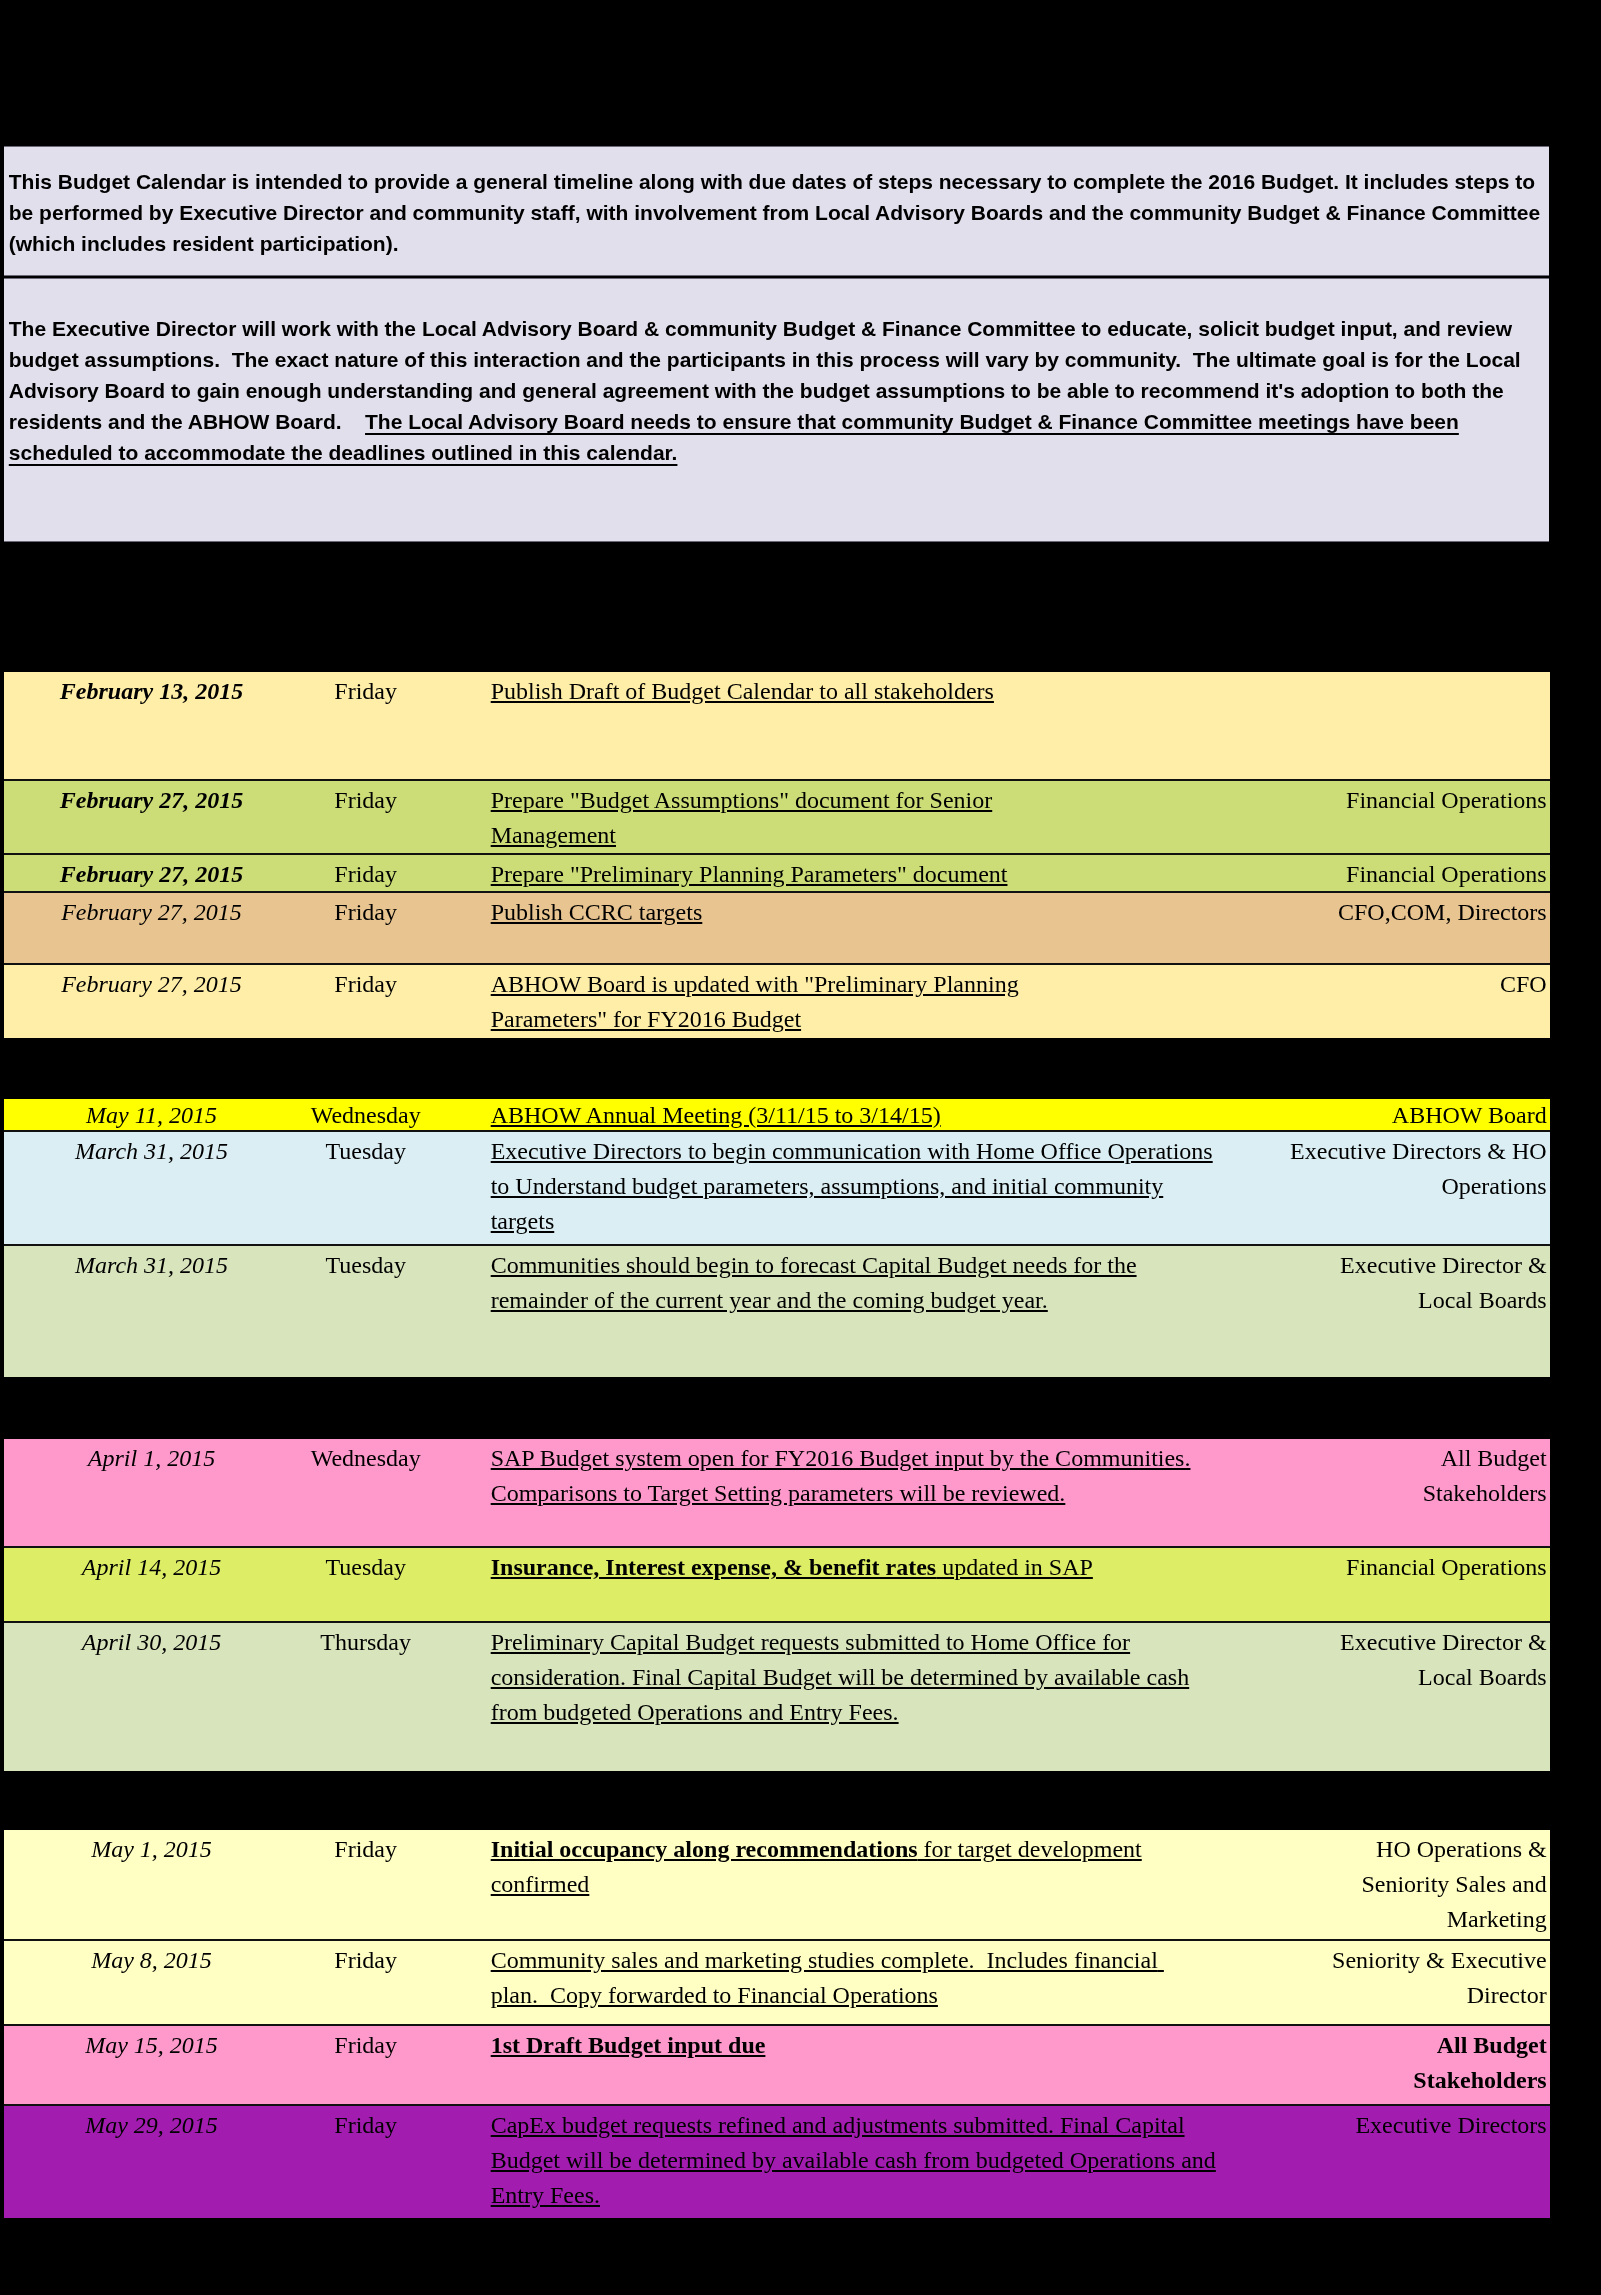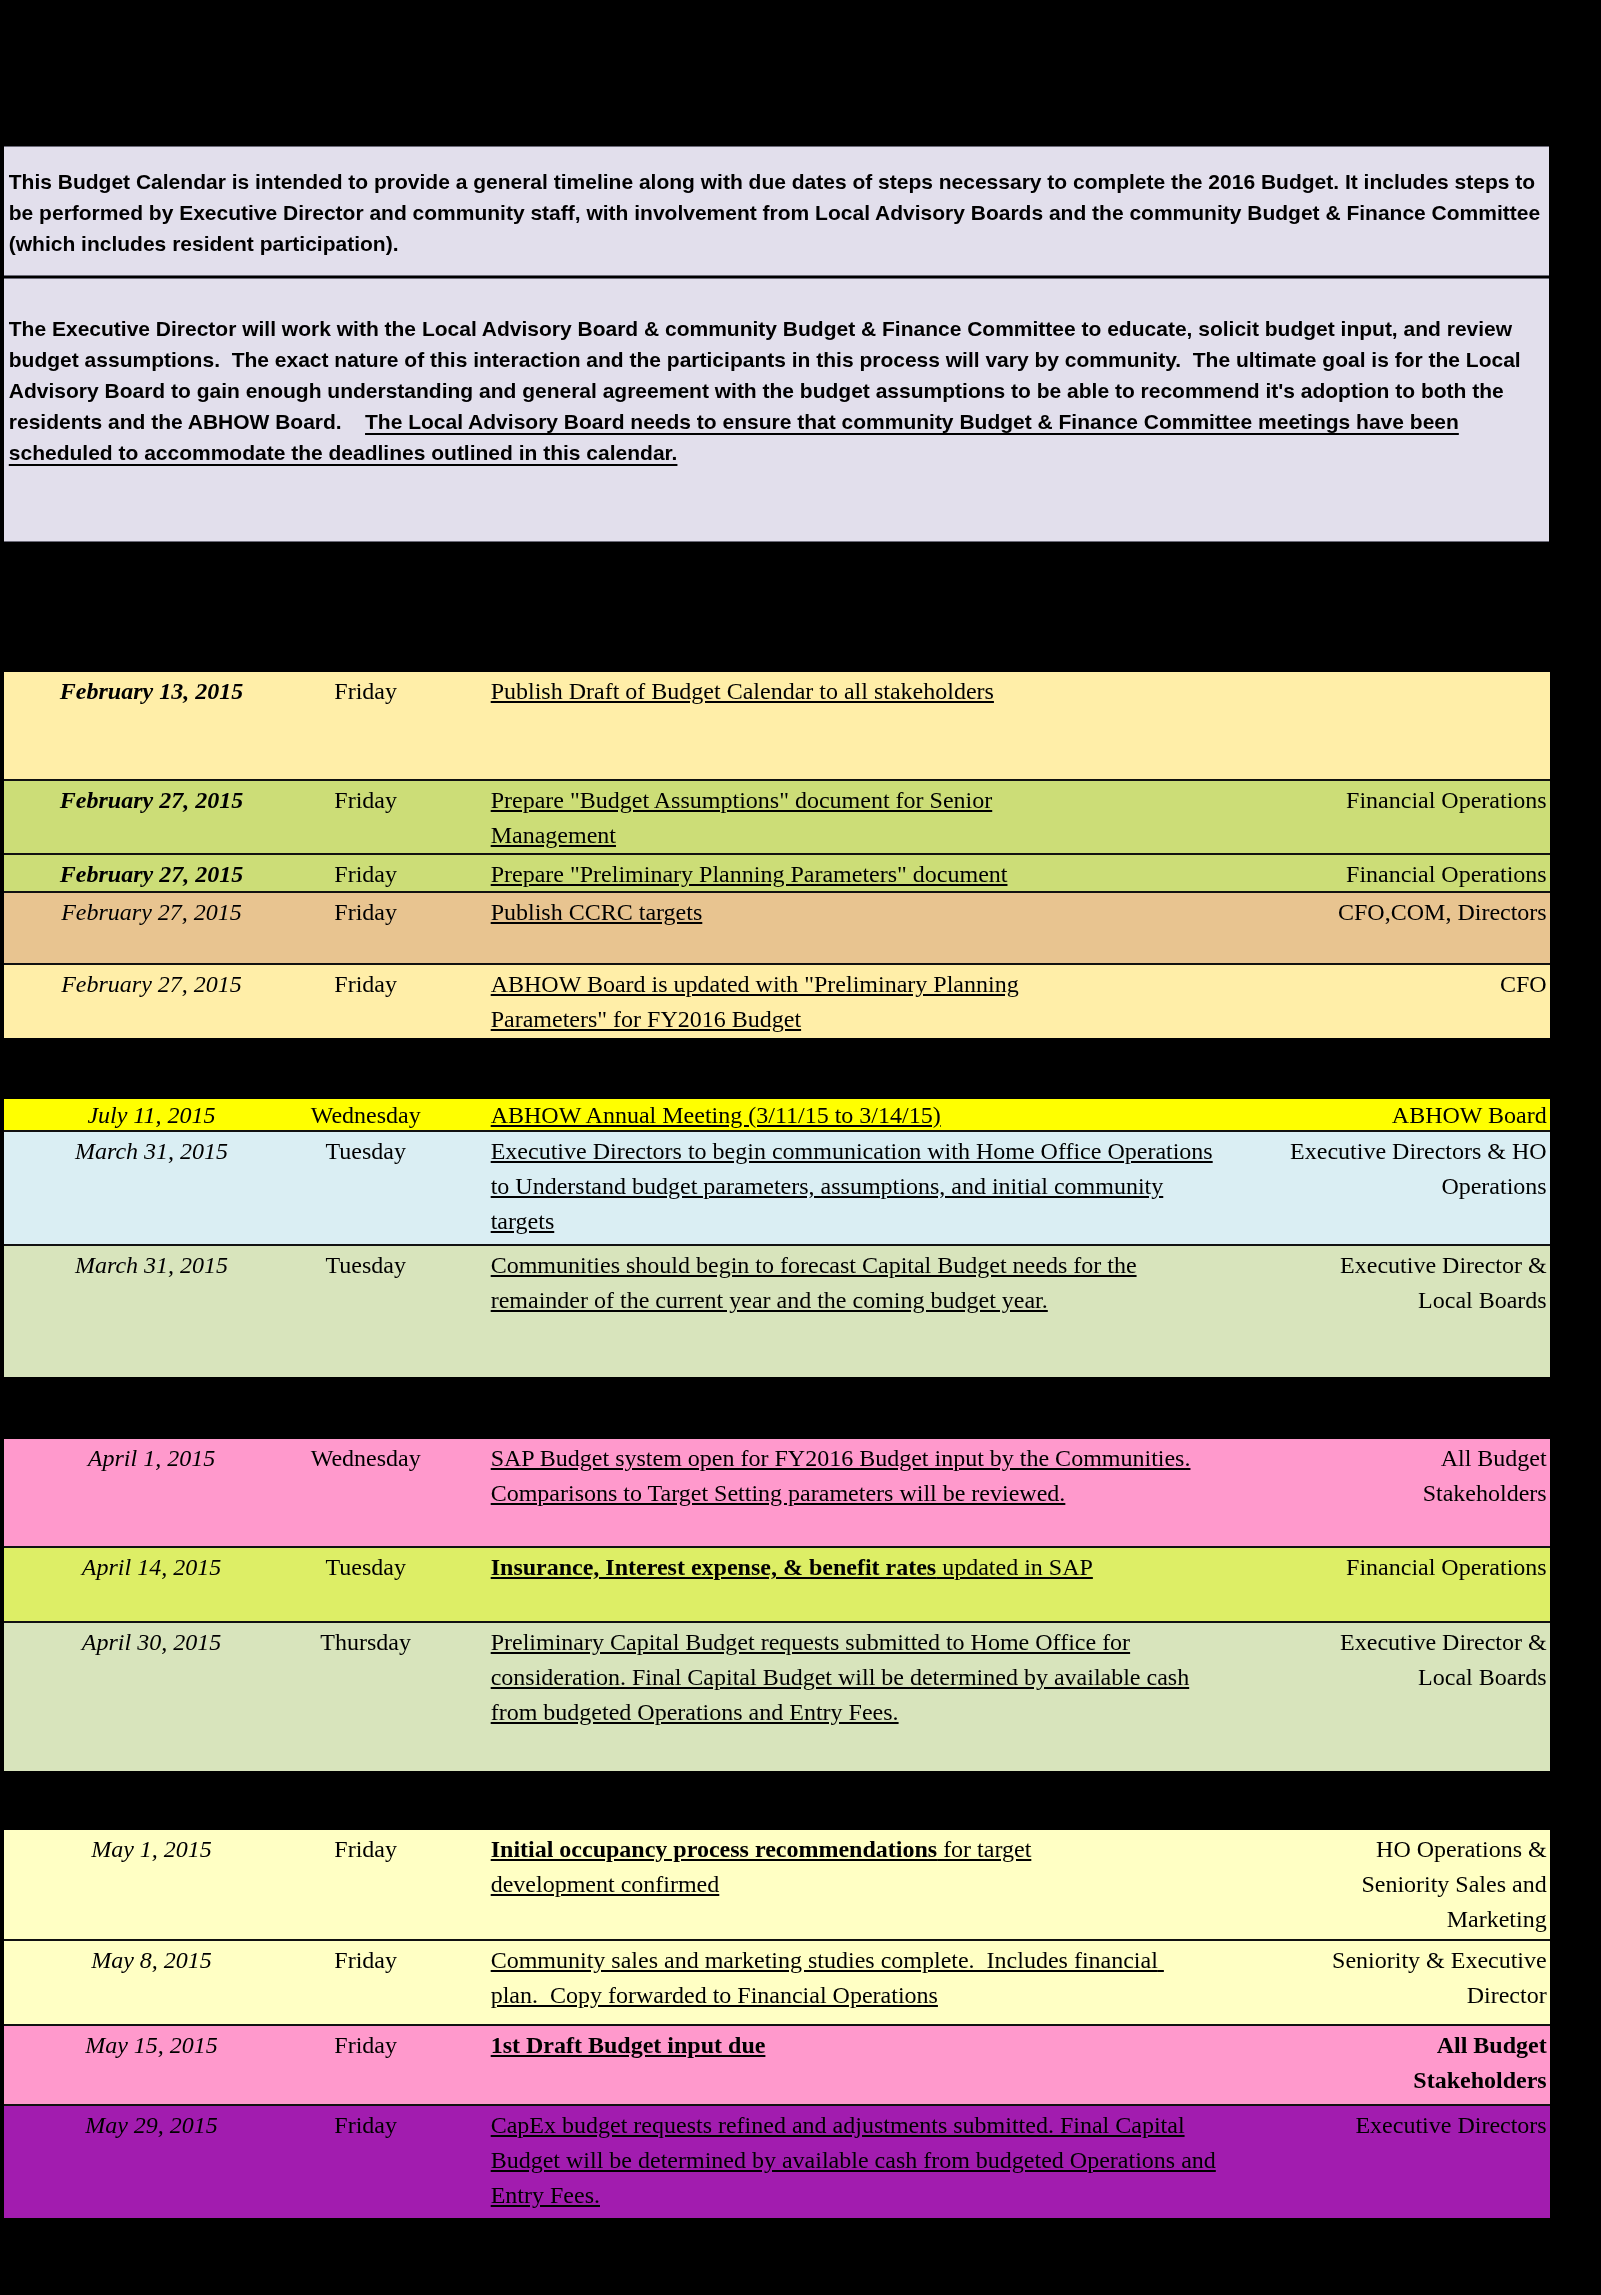--- a/index.html
+++ b/index.html
@@ -89,21 +89,21 @@
   <div class="row" style="height: 73px; background: rgb(255, 238, 168);">
     <div class="cell c-date">February 27, 2015</div>
     <div class="cell c-day">Friday</div>
     <div class="cell c-task" style="width:635px">ABHOW Board is updated with "Preliminary Planning Parameters" for FY2016 Budget</div>
     <div class="cell c-resp">CFO</div>
   </div>
 </div>
 
 <div class="section" id="sec-mar" style="top:1099px;">
   <div class="row" style="height: 33px; background: rgb(255, 255, 0);">
-    <div class="cell c-date" style="top:-1.5px">July 11, 2015</div>
+    <div class="cell c-date" style="top:-1.5px">May 11, 2015</div>
     <div class="cell c-day" style="top:-1.5px">Wednesday</div>
     <div class="cell c-task" style="top:-1.5px">ABHOW Annual Meeting  (3/11/15 to 3/14/15)</div>
     <div class="cell c-resp" style="top:-1.5px">ABHOW Board</div>
   </div>
   <div class="row" style="height: 114px; background: rgb(218, 238, 243);">
     <div class="cell c-date">March 31, 2015</div>
     <div class="cell c-day">Tuesday</div>
     <div class="cell c-task" style="width:724px">Executive Directors to begin communication with Home Office Operations to Understand budget parameters, assumptions, and initial community targets</div>
     <div class="cell c-resp" style="width:266px">Executive Directors &amp; HO Operations</div>
   </div>
@@ -133,21 +133,21 @@
     <div class="cell c-day">Thursday</div>
     <div class="cell c-task" style="width:724px">Preliminary Capital Budget requests submitted to Home Office for consideration.  Final Capital Budget will be determined by available cash from budgeted Operations and Entry Fees.</div>
     <div class="cell c-resp" style="width:251px">Executive Director &amp; Local Boards</div>
   </div>
 </div>
 
 <div class="section" id="sec-may" style="top:1830px;">
   <div class="row" style="height: 111px; background: rgb(255, 255, 196);">
     <div class="cell c-date">May 1, 2015</div>
     <div class="cell c-day">Friday</div>
-    <div class="cell c-task" style="width:665px"><span class="bold">Initial occupancy process recommendations</span><span> for target development confirmed</span></div>
+    <div class="cell c-task" style="width:665px"><span class="bold">Initial occupancy along recommendations</span><span> for target development confirmed</span></div>
     <div class="cell c-resp" style="width:236px">HO Operations &amp; Seniority Sales and Marketing</div>
   </div>
   <div class="row" style="height: 85px; background: rgb(255, 255, 196);">
     <div class="cell c-date">May 8, 2015</div>
     <div class="cell c-day">Friday</div>
     <div class="cell c-task" style="width:694px;white-space:pre-wrap">Community sales and marketing studies complete.  Includes financial plan.  Copy forwarded to Financial Operations</div>
     <div class="cell c-resp" style="width:266px">Seniority &amp; Executive Director</div>
   </div>
   <div class="row" style="height: 80px; background: rgb(255, 153, 204);">
     <div class="cell c-date">May 15, 2015</div>

